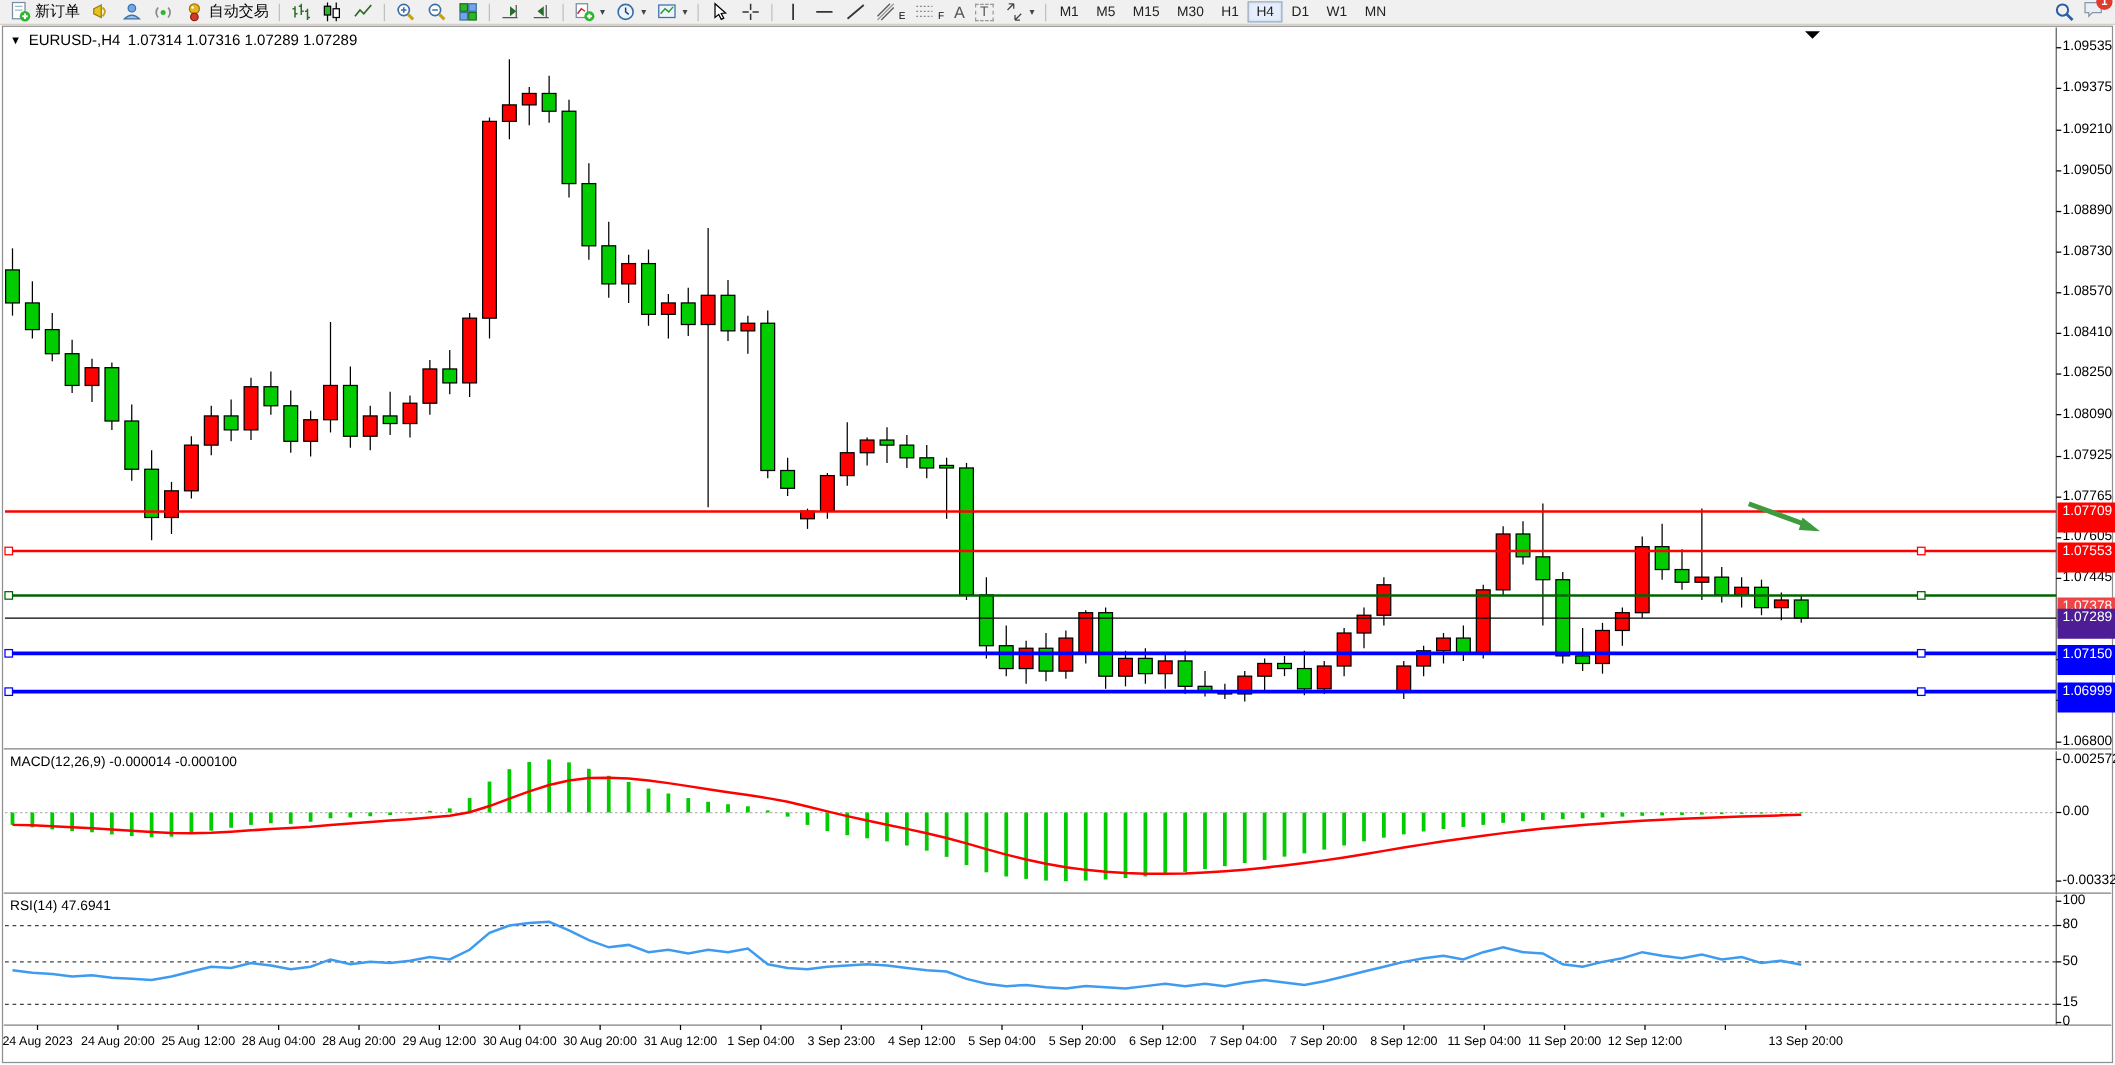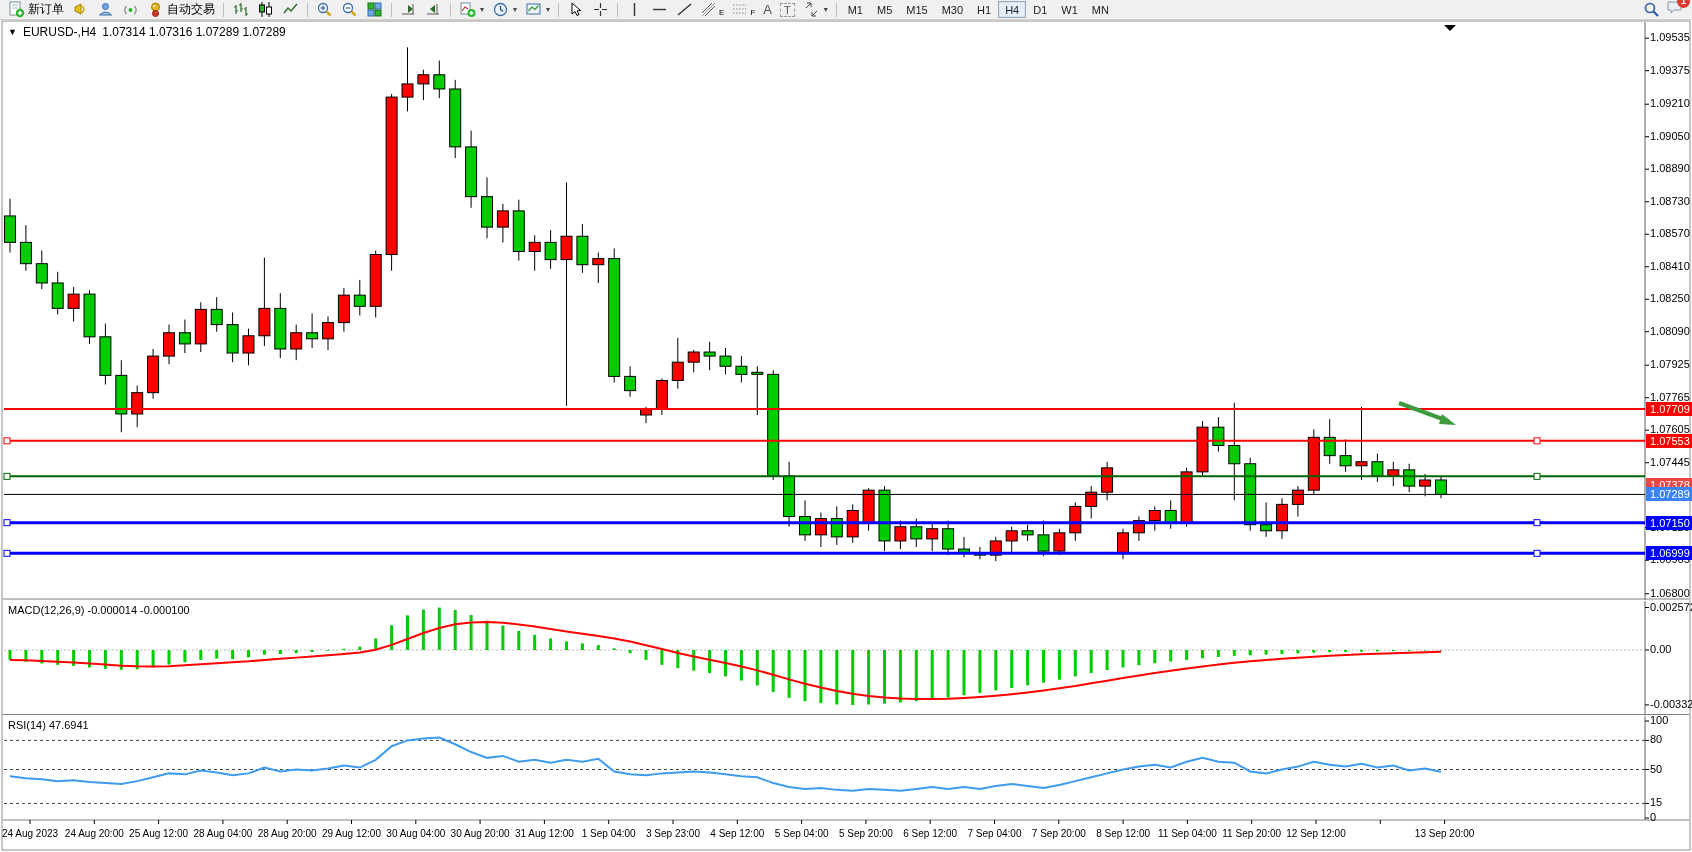--- a/index.html
+++ b/index.html
@@ -23,21 +23,21 @@
   .badge { position:absolute; top:-4px; right:-6px; min-width:13px; height:13px; background:#e03a2f;
            color:#fff; border-radius:7px; font-size:9px; text-align:center; line-height:13px;
            padding:0 2px; font-weight:bold; }
   
   #chart-svg { position:absolute; left:0; top:0; z-index:1; }
   .overlay { position:absolute; z-index:2; }
   .chart-title { left:8px; top:25px; font-size:12px; color:#000; display:flex; gap:6px; align-items:center;}
   .chart-title .tri { font-size:9px; }
   .panel-label { font-size:11px; color:#000; }
   .axis-label { position:absolute; left:1650px; font-size:11px; color:#000; white-space:nowrap; z-index:2;}
-  .axis-box { position:absolute; left:1646px; width:46px; height:14px; font-size:11px; color:#fff;
+  .axis-box { position:absolute; left:1646px; width:46px; height:24px; font-size:11px; color:#fff;
               line-height:14px; padding-left:4px; white-space:nowrap; z-index:3; }
   .time-label { position:absolute; top:828px; font-size:10px; color:#000; white-space:nowrap;
                 transform:translateX(-50%); z-index:2; }
 </style>
 </head>
 <body>
 
 <div class="toolbar">
   <div class="tb-btn">
     <svg width="17" height="17" viewBox="0 0 17 17">
@@ -627,21 +627,21 @@
     <div class="axis-label" style="top: 714px;">100</div>
     <div class="axis-label" style="top: 733.4px;">80</div>
     <div class="axis-label" style="top: 762.5px;">50</div>
     <div class="axis-label" style="top: 796.45px;">15</div>
     <div class="axis-label" style="top: 811px;">0</div>
     <div class="axis-box" style="top: 402.109px; background: rgb(255, 0, 0);">1.07709</div>
     <div class="axis-box" style="top: 433.797px; background: rgb(255, 0, 0);">1.07553</div>
     <div class="axis-box" style="top: 478px; background: #ef4444;">1.07378</div>
     <div class="axis-box" style="top: 515.656px; background: rgb(0, 0, 255);">1.07150</div>
     <div class="axis-box" style="top: 546.328px; background: rgb(0, 0, 255);">1.06999</div>
-    <div class="axis-box" style="top: 487.422px; background: #3b82f6;">1.07289</div>
+    <div class="axis-box" style="top: 487.422px; background: #4c1d95;">1.07289</div>
   </div>
 <div id="time-axis">
     <div class="time-label" style="left: 30px;">24 Aug 2023</div>
     <div class="time-label" style="left: 94.3px;">24 Aug 20:00</div>
     <div class="time-label" style="left: 158.6px;">25 Aug 12:00</div>
     <div class="time-label" style="left: 222.9px;">28 Aug 04:00</div>
     <div class="time-label" style="left: 287.2px;">28 Aug 20:00</div>
     <div class="time-label" style="left: 351.5px;">29 Aug 12:00</div>
     <div class="time-label" style="left: 415.8px;">30 Aug 04:00</div>
     <div class="time-label" style="left: 480.1px;">30 Aug 20:00</div>

